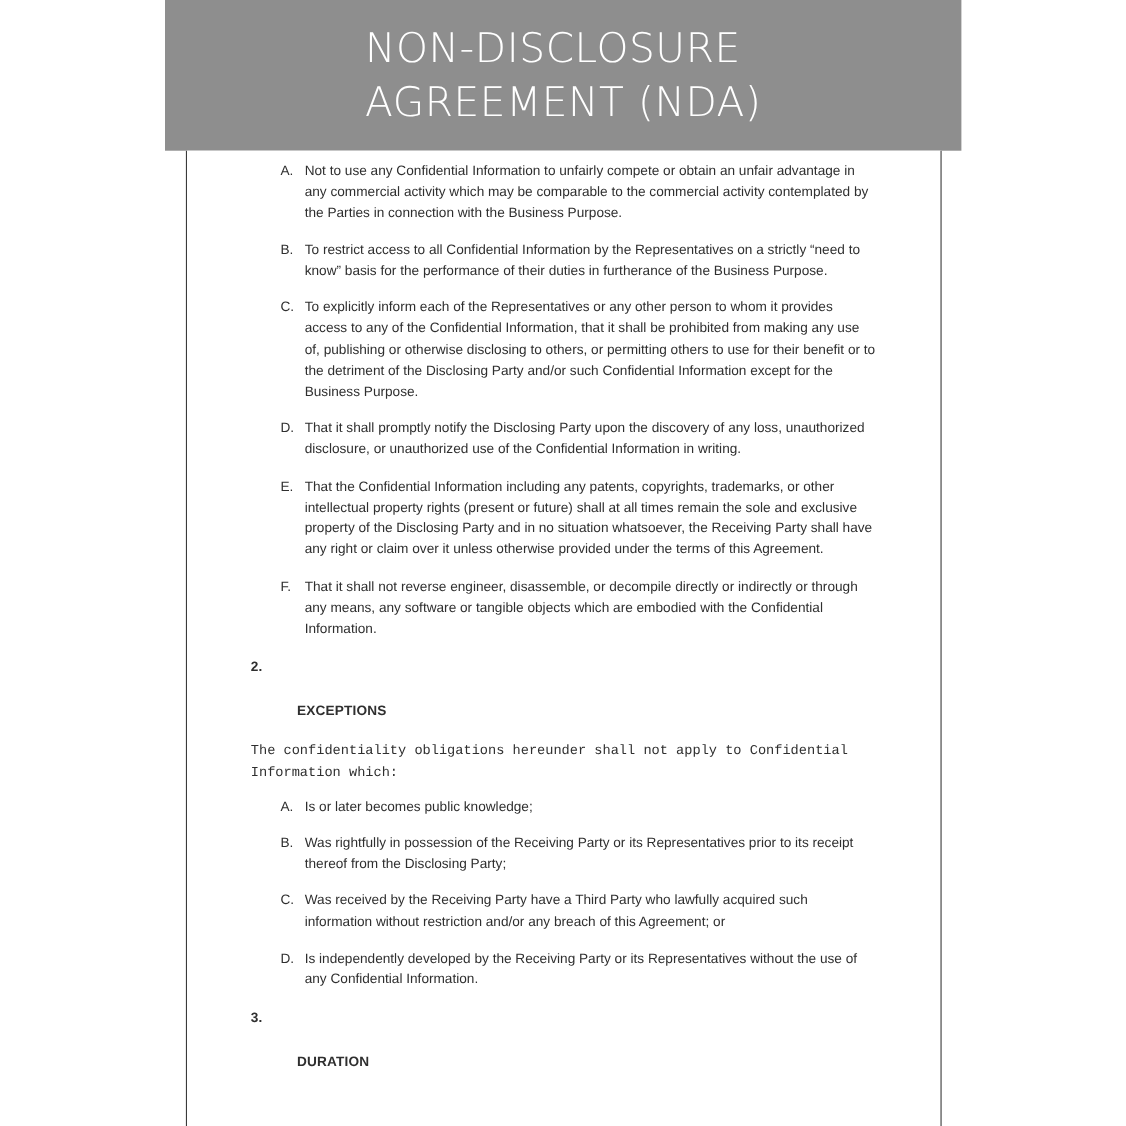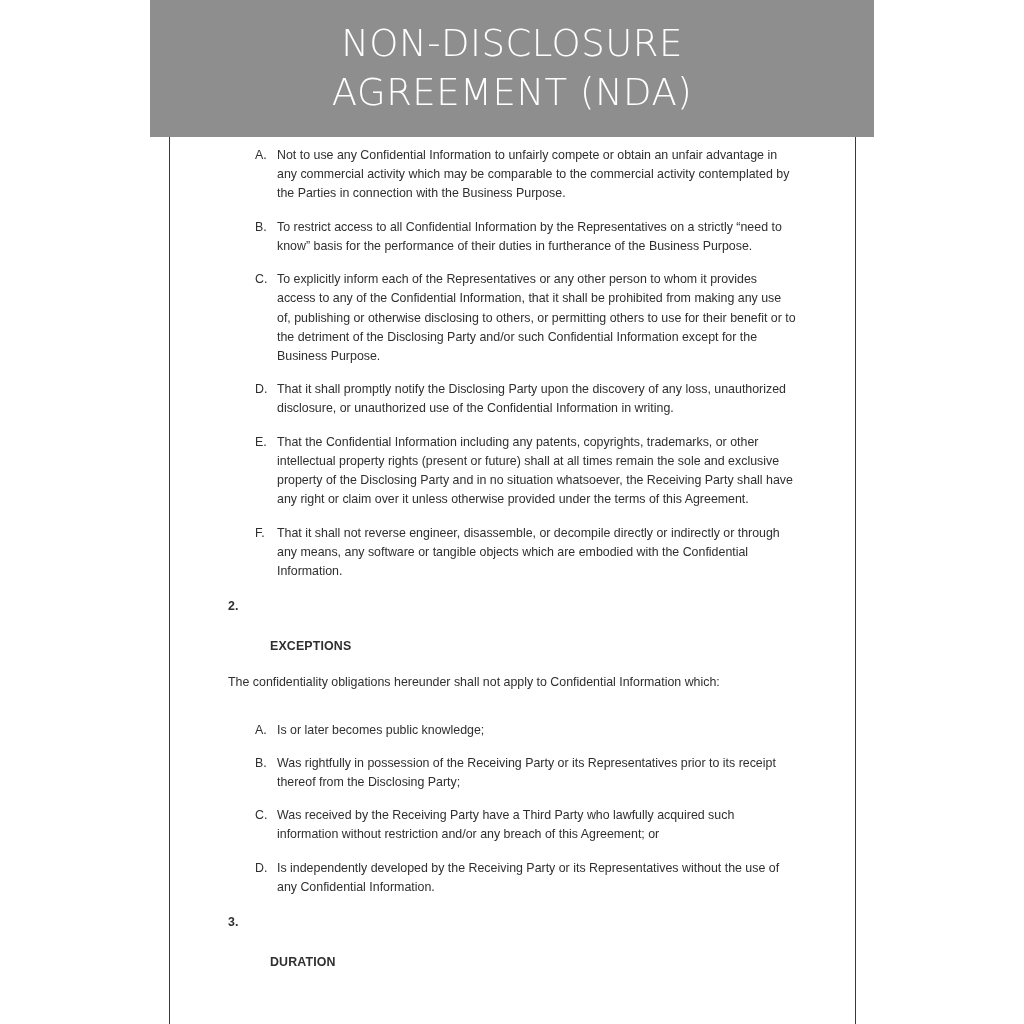--- a/index.html
+++ b/index.html
@@ -31,21 +31,20 @@
     box-sizing: border-box;
     padding: 0 40px;
   }
   .title-banner .title-text {
     color: #ffffff;
     font-family: "DejaVu Sans", sans-serif;
     font-size: 37px;
     font-weight: 300;
     line-height: 1.32;
     letter-spacing: 0.5px;
-    text-align: center;
     white-space: pre-line;
   }
 
   
   .page-sheet {
     position: absolute;
     left: 169px;
     top: 137px;
     width: 687px;
     height: 887px;
@@ -103,21 +102,22 @@
   .section-heading .sec-title {
     flex: 1;
     margin-top: 40px;
   }
 
   
   .body-para {
     margin: 0 0 14px 0;
   }
   .body-para.tight {
-    margin-bottom: 28px;
+    margin-bottom: 12px;
+    font-family: Liberation Mono, monospace;
   }
 </style>
 </head>
 <body>
 
 <div class="title-banner">
   <div class="title-text">NON-DISCLOSURE
 AGREEMENT (NDA)</div>
 </div>
 

